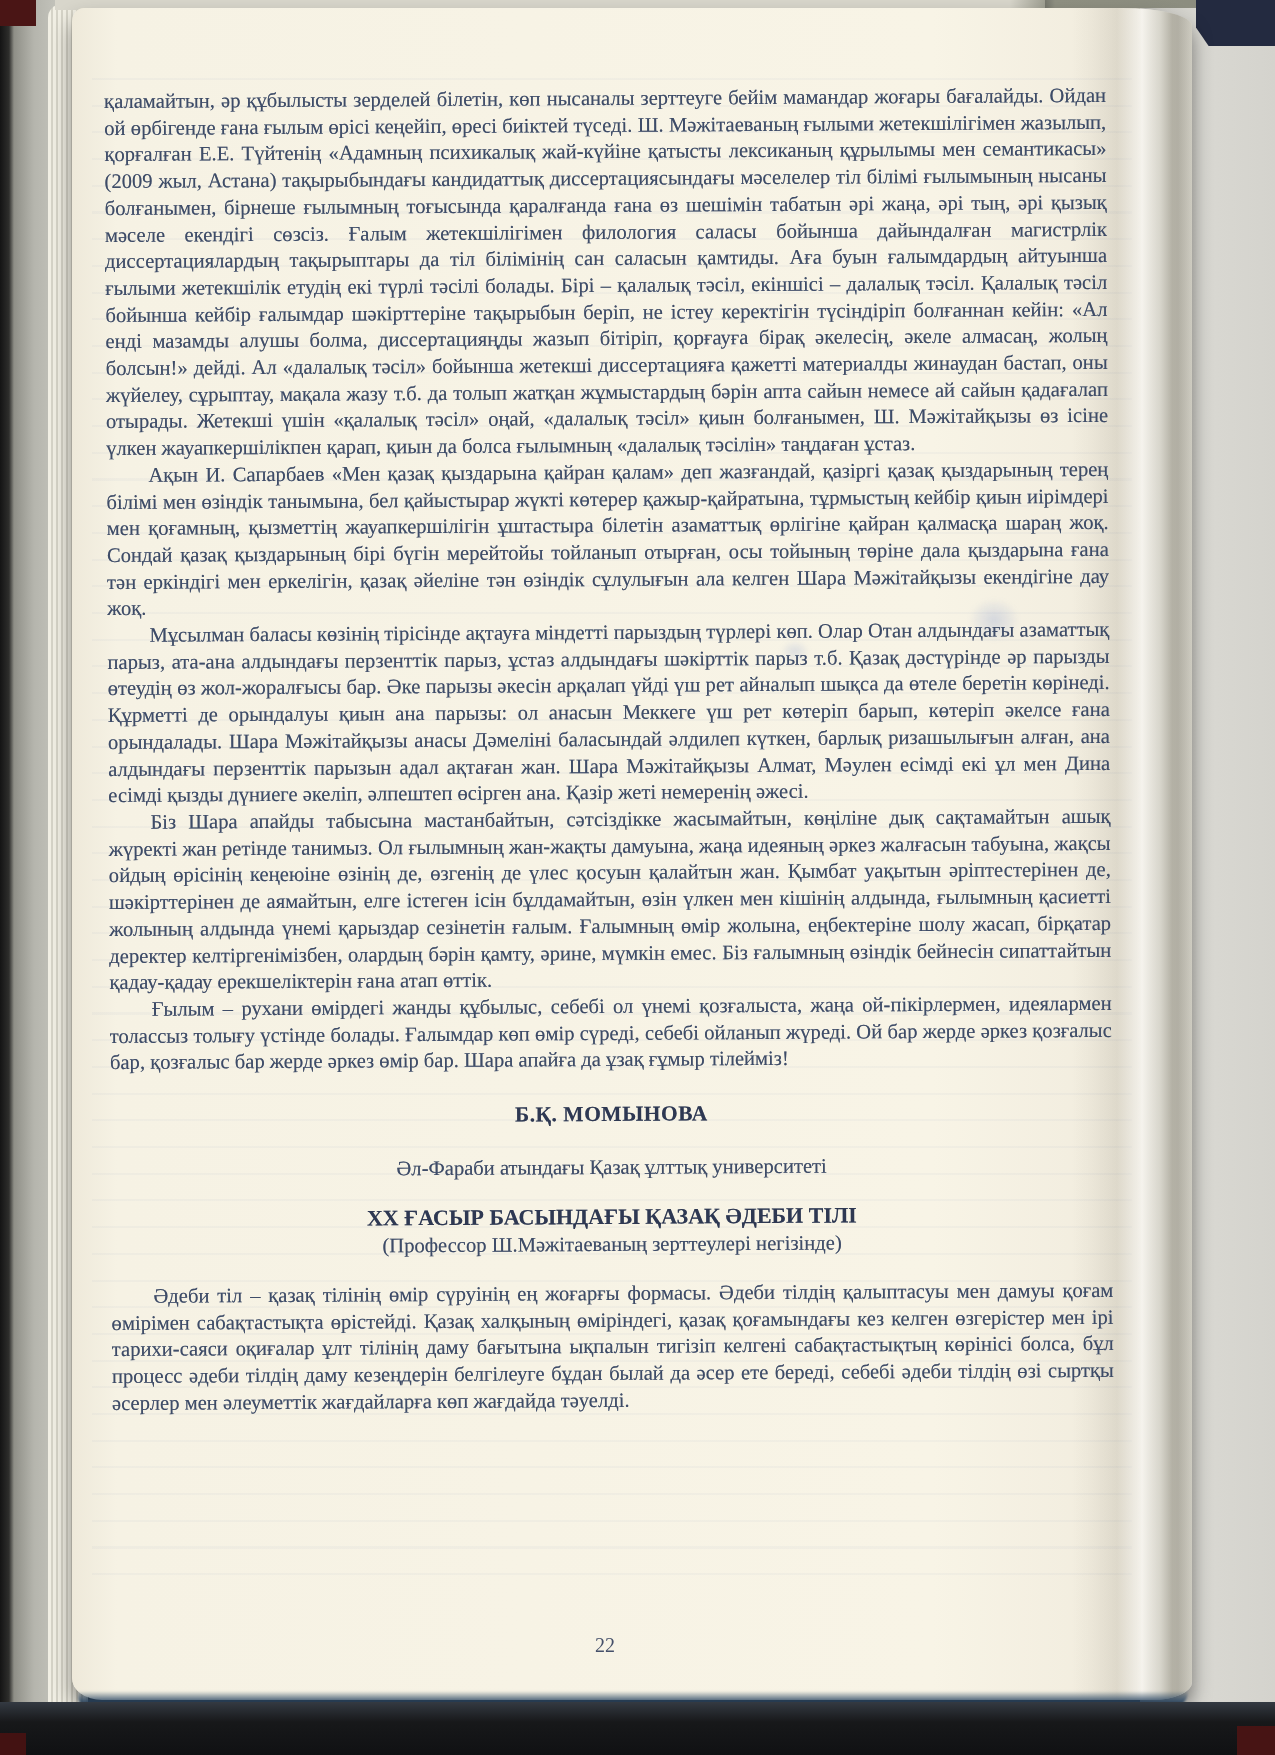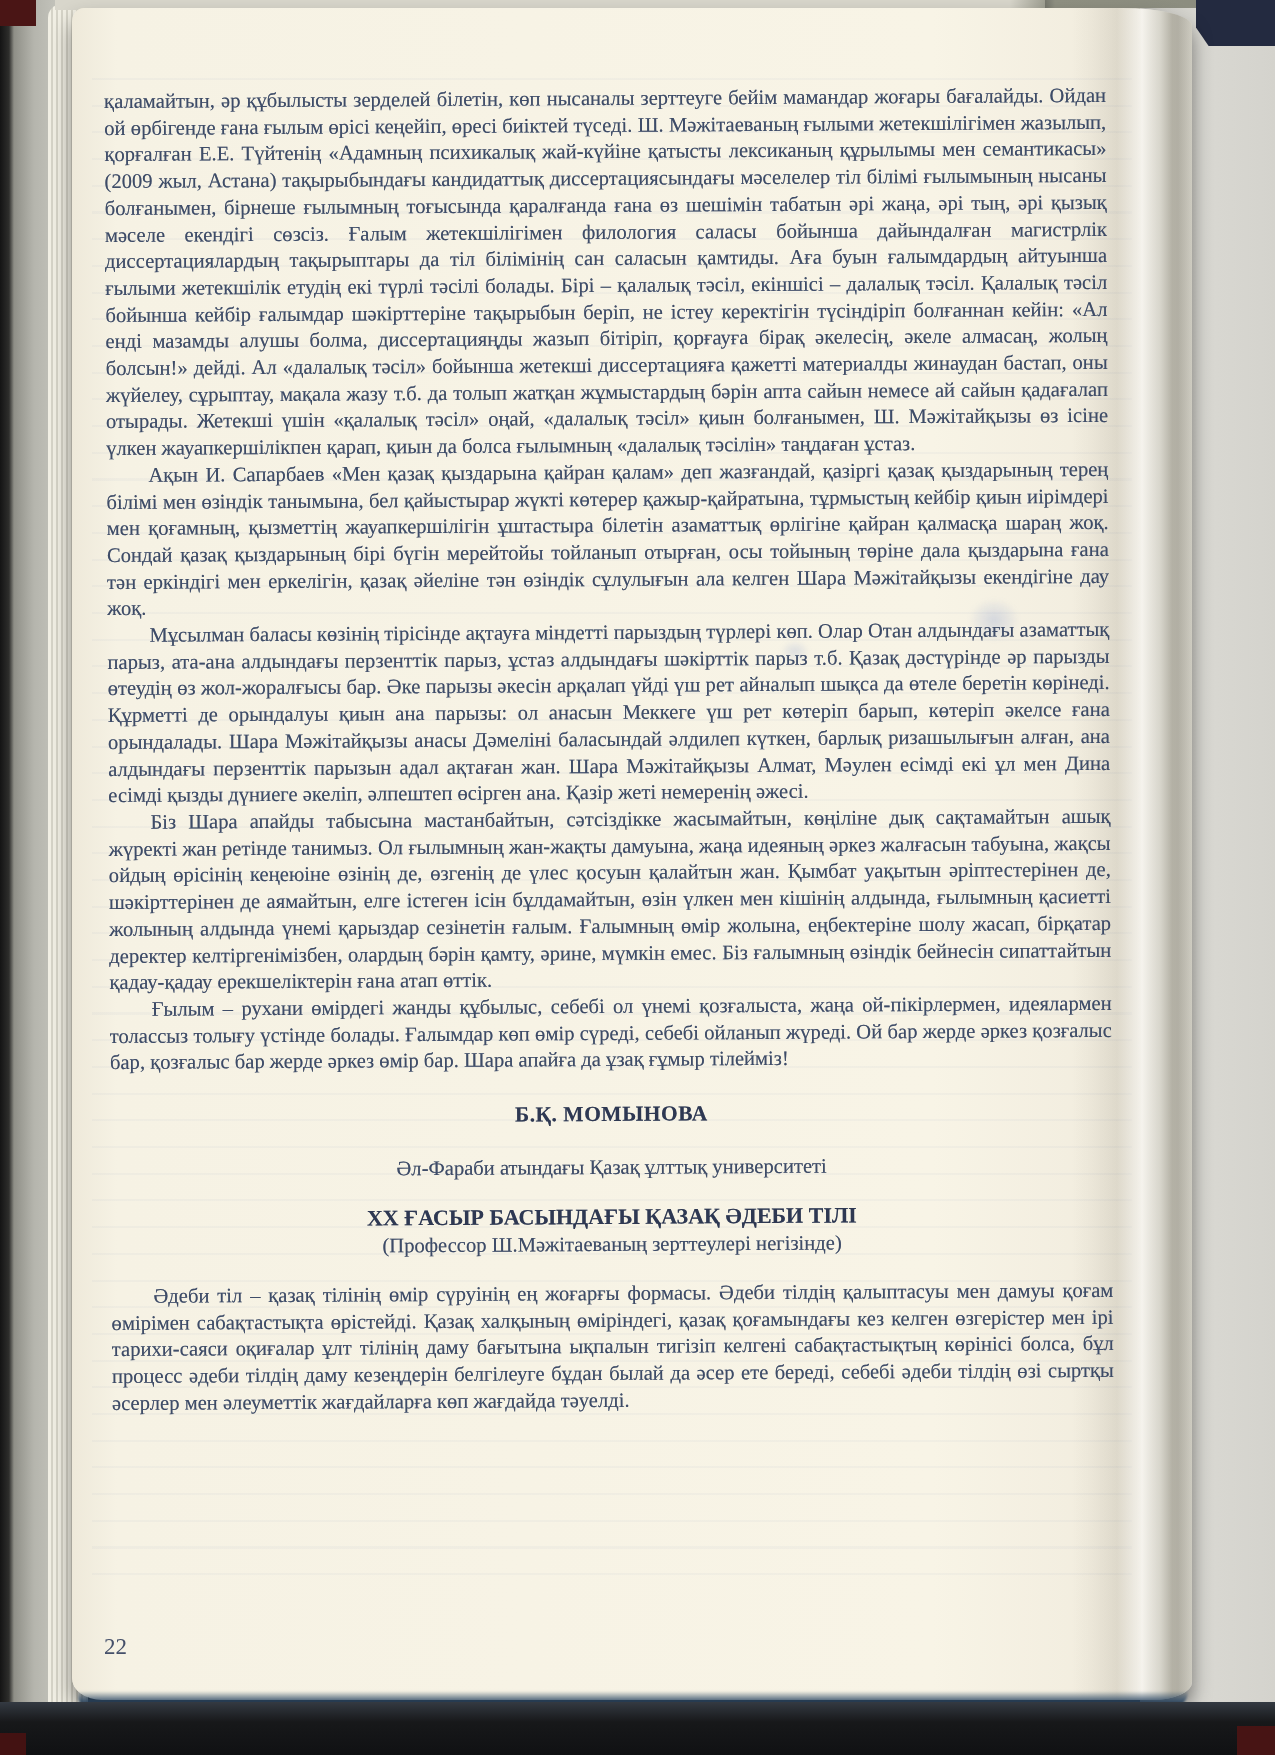--- a/index.html
+++ b/index.html
@@ -76,22 +76,22 @@
   .text-col p{margin:0;text-indent:42px;}
   .text-col p.no-indent{text-indent:0;}
   .author{margin-top:28px !important;text-align:center;font-weight:bold;font-size:21.5px;
           letter-spacing:.5px;color:#2e3852;text-indent:0 !important;}
   .affiliation{margin-top:26px !important;text-align:center;text-indent:0 !important;}
   .title{margin-top:24px !important;text-align:center;font-weight:bold;font-size:22px;
          color:#2e3852;text-indent:0 !important;}
   .subtitle{text-align:center;text-indent:0 !important;}
   .intro{margin-top:22px !important;}
   .page-num{
-    position:absolute;left:104px;top:1634px;width:1002px;
-    font-size:23px;color:#45506a;
+    position:absolute;left:104px;top:1634px;width:1002px;text-align:center;
+    font-size:20px;color:#45506a;
   }
 </style>
 </head>
 <body>
 
 <div>
 
   <div class="left-strip"></div>
   <div class="page-stack"></div>
   <div class="top-pages-edge"></div>

